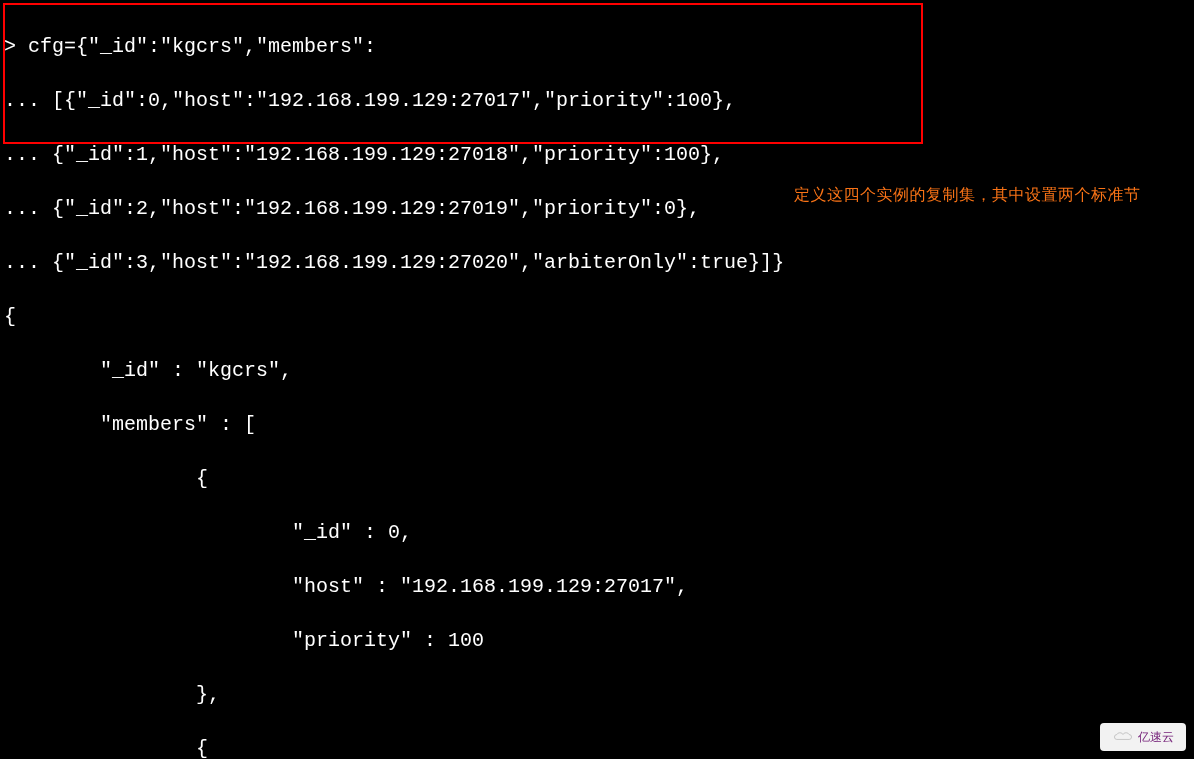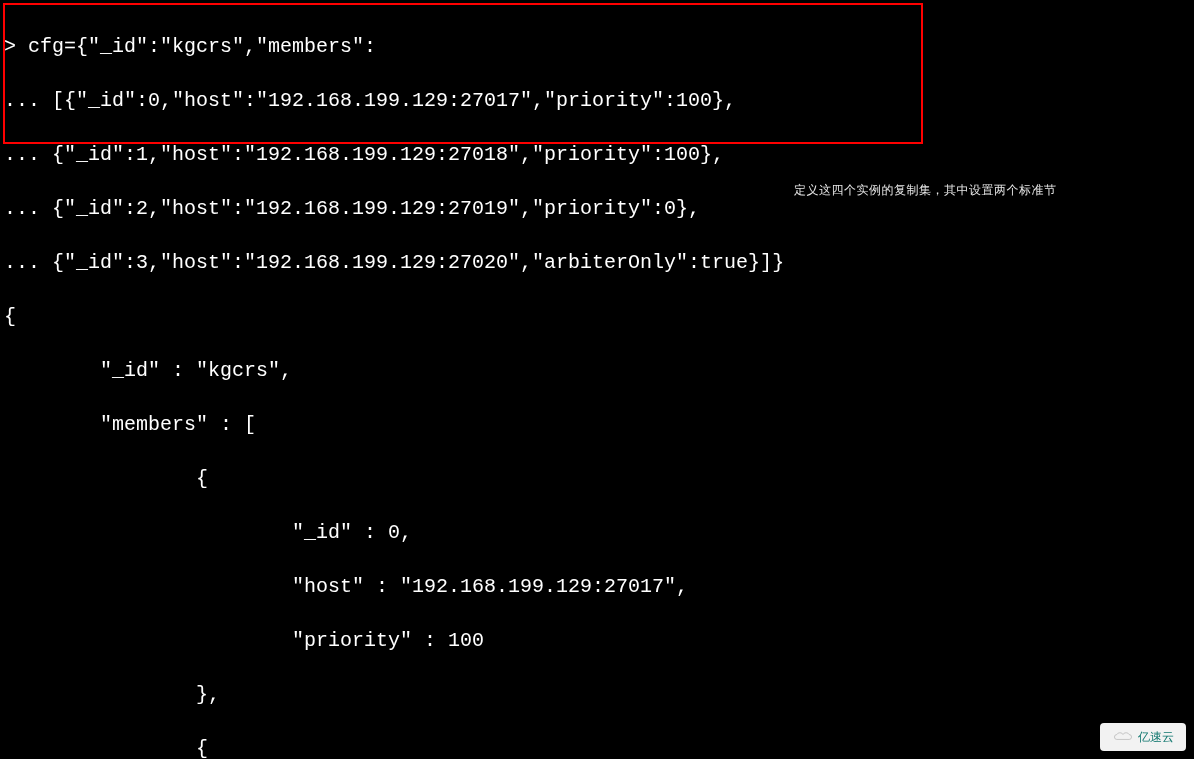--- a/index.html
+++ b/index.html
@@ -29,41 +29,41 @@
       width: 920px;
       height: 141px;
       border: 2px solid #ff0000;
       pointer-events: none;
     }
     .annotation {
       position: absolute;
       top: 178px;
       left: 794px;
       width: 370px;
-      color: #e5e5e5;
+      color: #f97316;
       font-family: "Microsoft YaHei", "SimSun", sans-serif;
-      font-size: 12px;
+      font-size: 16px;
       line-height: 2.1;
       letter-spacing: 0.5px;
     }
     .watermark {
       position: absolute;
       bottom: 8px;
       right: 8px;
       width: 86px;
       height: 28px;
       background: rgba(255,255,255,0.95);
       border-radius: 4px;
       display: flex;
       align-items: center;
       justify-content: center;
       gap: 4px;
       font-family: "Microsoft YaHei", sans-serif;
       font-size: 12px;
-      color: #0f766e;
+      color: #701a75;
     }
     .watermark svg {
       width: 22px;
       height: 14px;
     }
     .line {
       display: block;
     }
   </style>
 </head>

